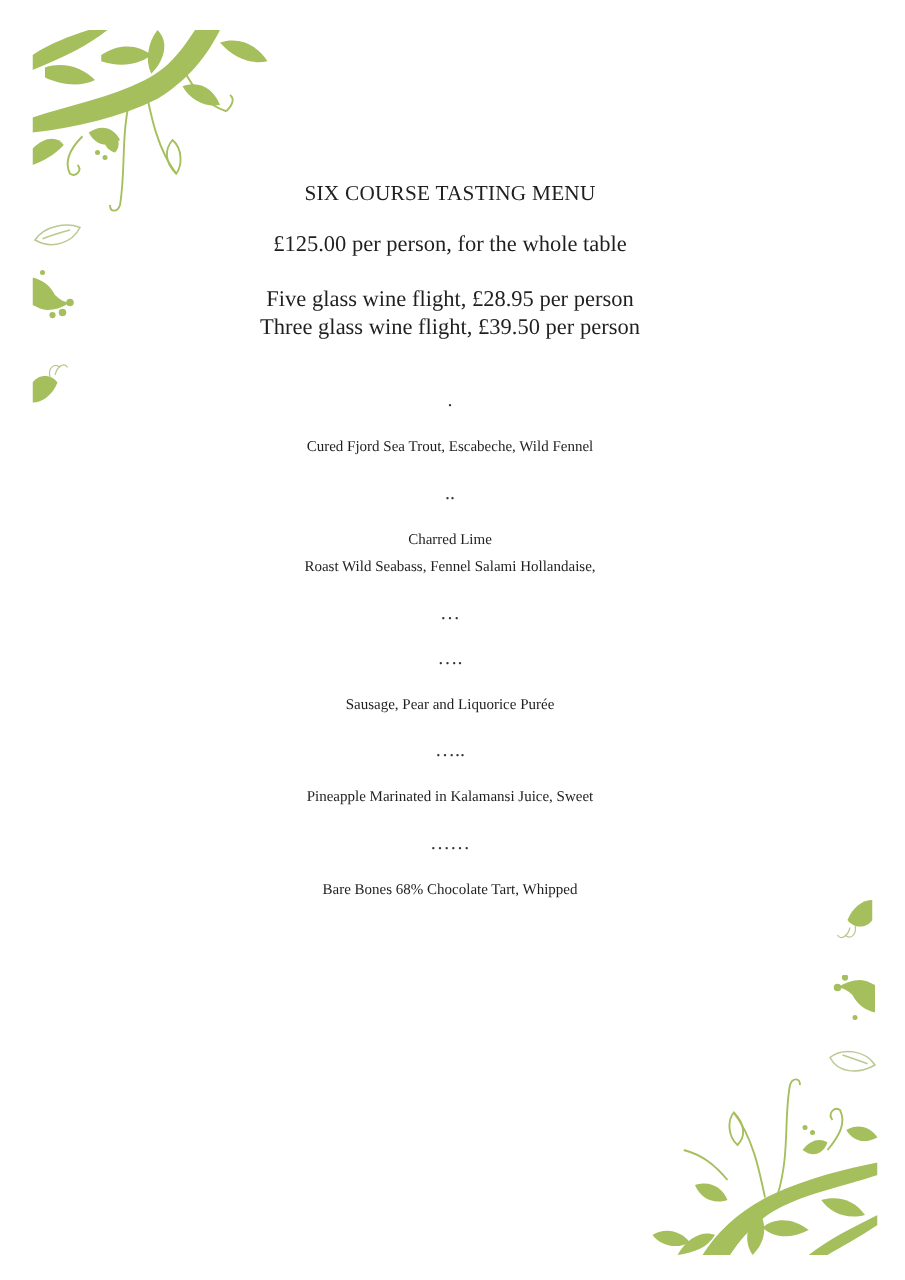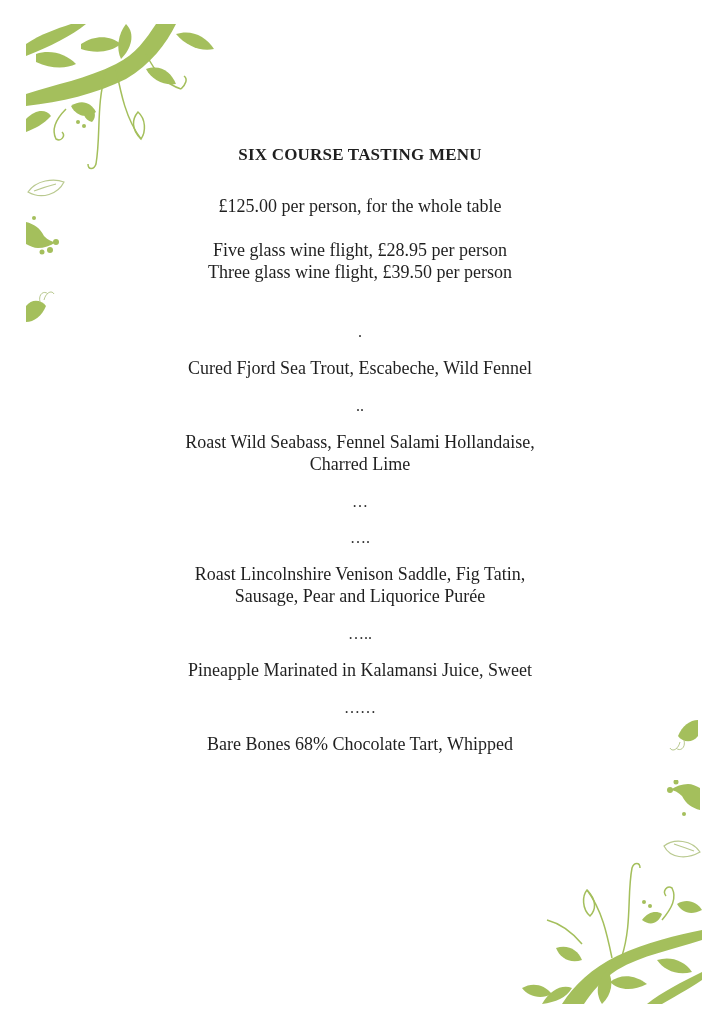--- a/index.html
+++ b/index.html
@@ -34,45 +34,45 @@
     .deco-right-leaf { left: 662px; top: 836px; width: 40px; height: 26px; }
 
     .content {
       position: absolute;
       left: 130px;
       width: 460px;
       top: 143px;
       text-align: center;
     }
     .title {
-      font-weight: bold;
+      font-weight: normal;
       font-size: 17px;
       letter-spacing: 0.2px;
       margin: 0;
       line-height: 24px;
     }
     .price {
       font-size: 18px;
       line-height: 22px;
-      margin-top: 28px;
+      margin-top: 17px;
     }
     .wine {
       font-size: 18px;
       line-height: 22px;
       margin-top: 22px;
     }
     .sep {
       font-size: 16px;
       line-height: 18px;
       height: 18px;
       color: #333;
     }
     .sep-first { margin-top: 40px; }
     .course {
-      font-size: 18px;
+      font-size: 12px;
       line-height: 22px;
     }
     .course-block { margin-top: 16px; }
     .sep-after { margin-top: 18px; }
   </style>
 </head>
 <body>
 
 <div class="page">
 
@@ -166,29 +166,28 @@
       <div>Three glass wine flight, £39.50 per person</div>
     </div>
 
     <div class="sep sep-first">.</div>
     <div class="course course-block">
       <div>Cured Fjord Sea Trout, Escabeche, Wild Fennel</div>
     </div>
 
     <div class="sep sep-after">..</div>
     <div class="course course-block">
+      <div>Charred Lime</div>
       <div>Roast Wild Seabass, Fennel Salami Hollandaise,</div>
-      <div>Charred Lime</div>
     </div>
 
     <div class="sep sep-after">…</div>
 
     <div class="sep sep-after">….</div>
     <div class="course course-block">
-      <div>Roast Lincolnshire Venison Saddle, Fig Tatin,</div>
       <div>Sausage, Pear and Liquorice Purée</div>
     </div>
 
     <div class="sep sep-after">…..</div>
     <div class="course course-block">
       <div>Pineapple Marinated in Kalamansi Juice, Sweet</div>
     </div>
 
     <div class="sep sep-after">……</div>
     <div class="course course-block">

